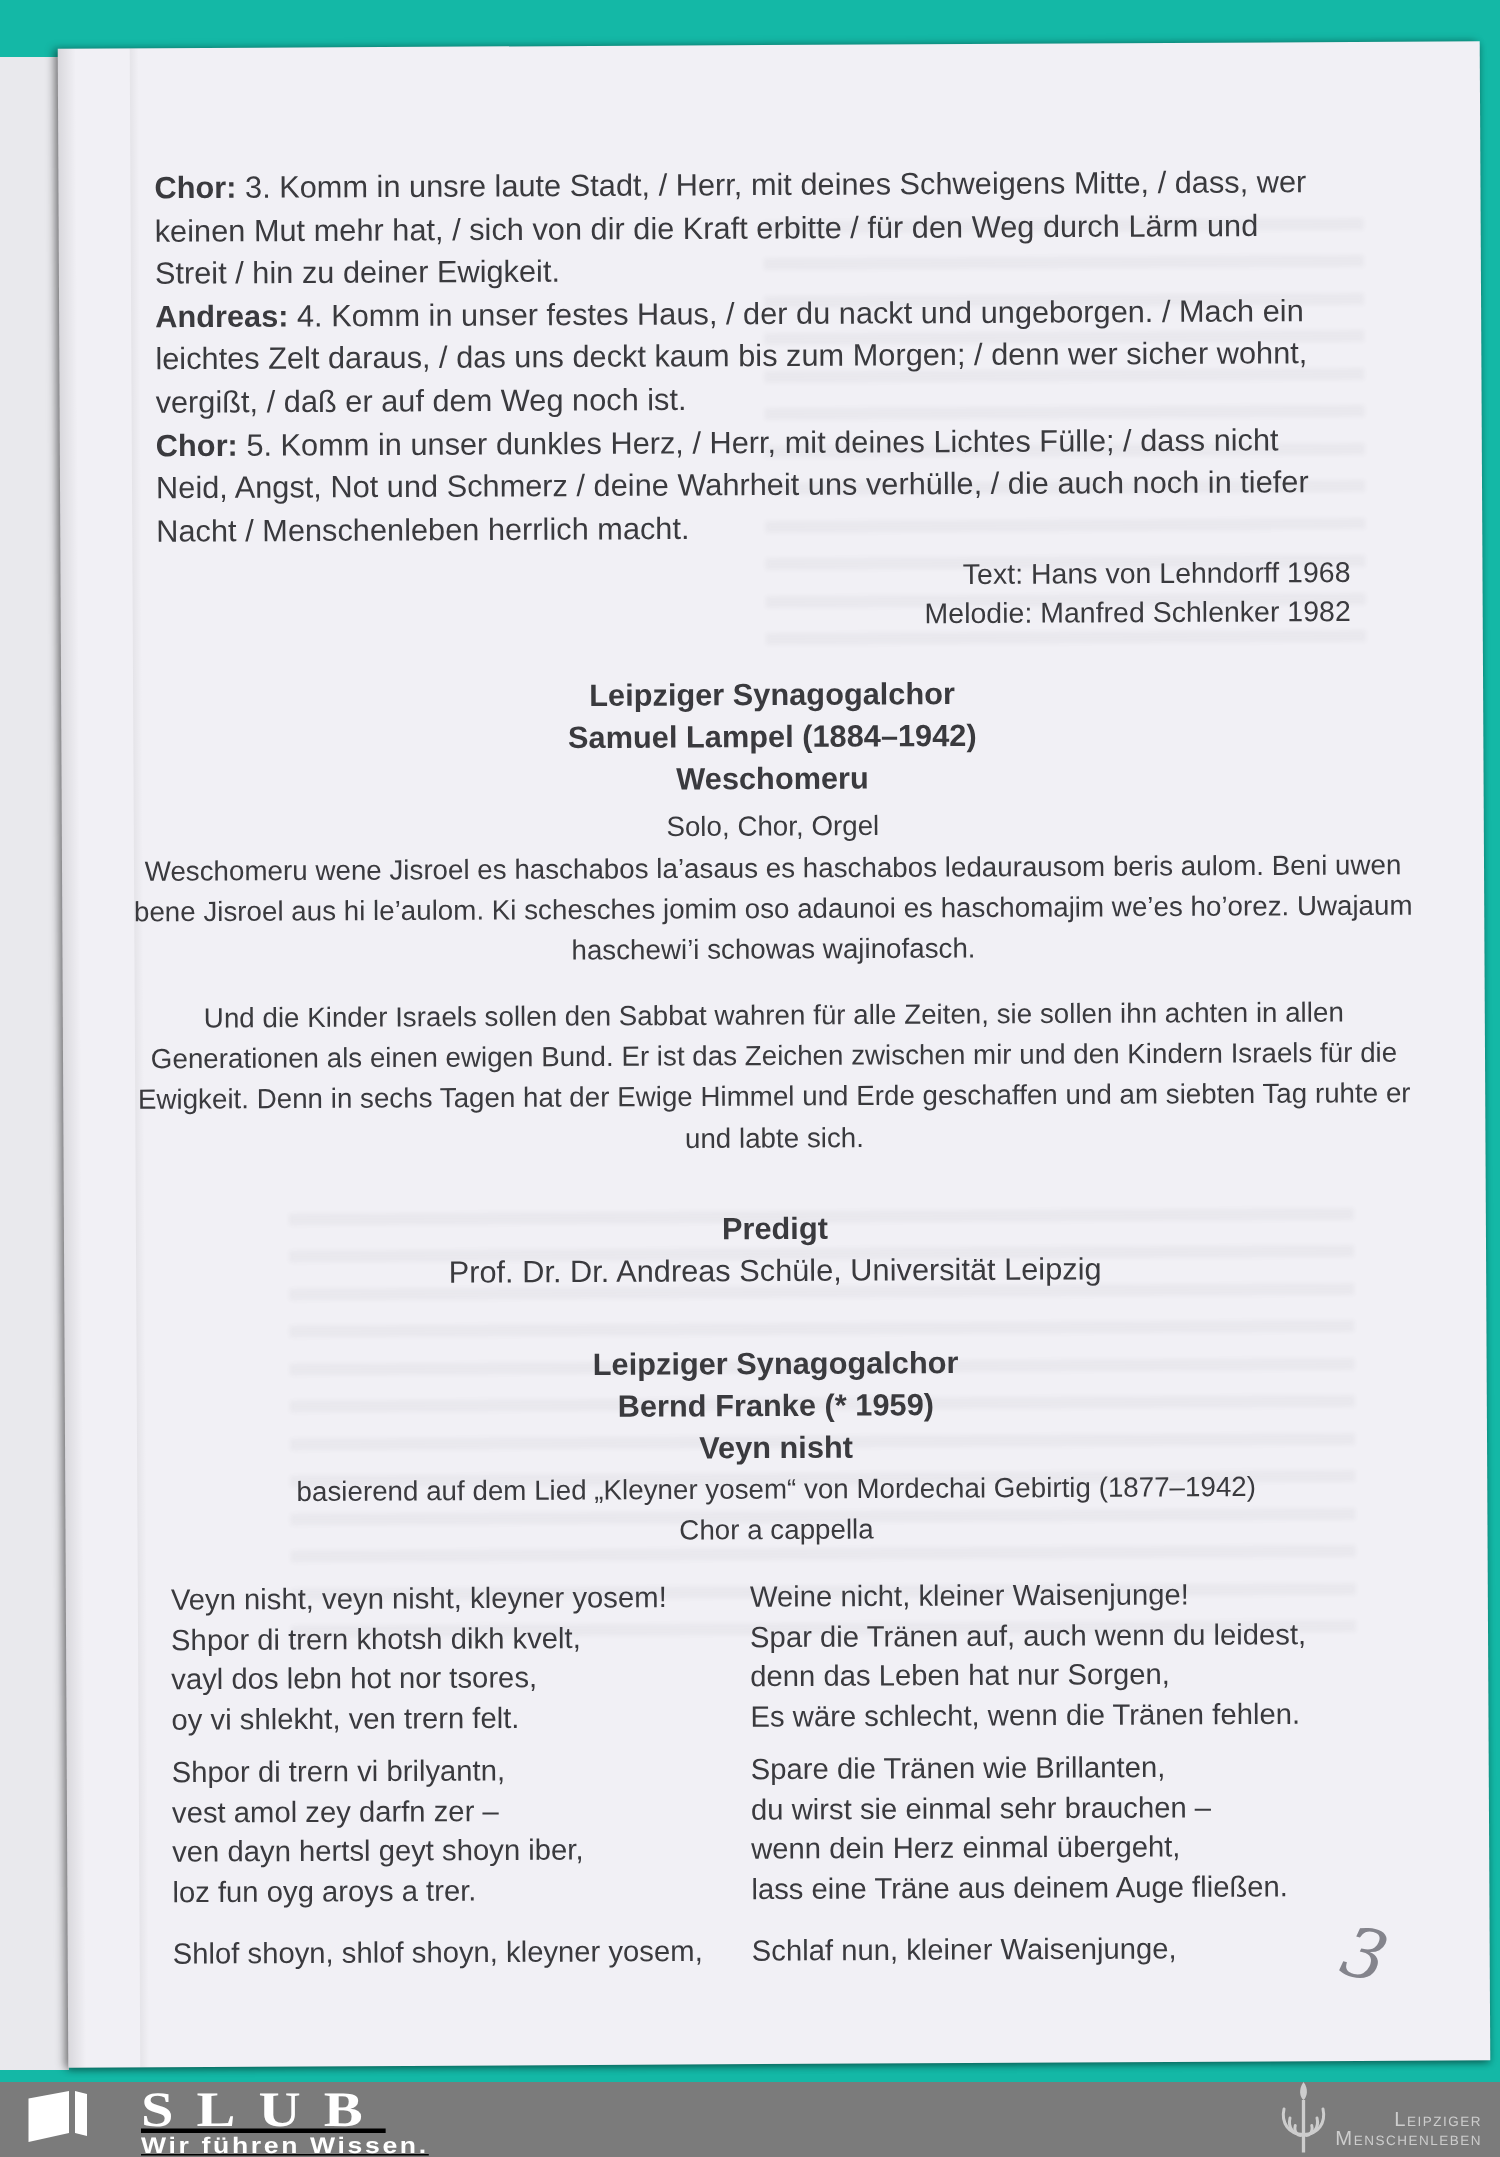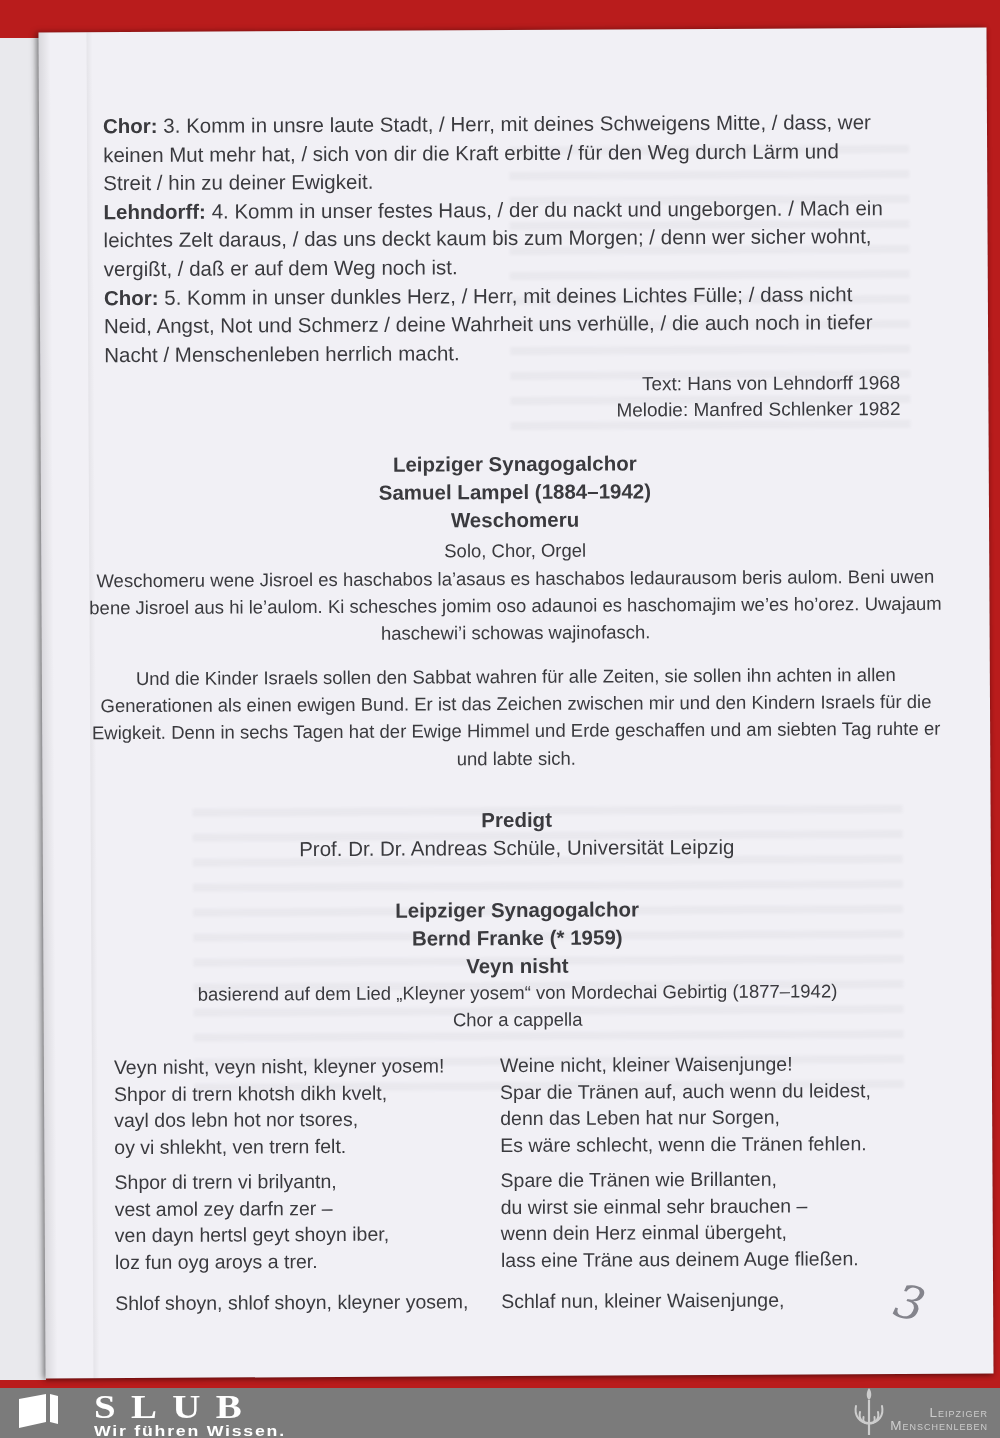--- a/index.html
+++ b/index.html
@@ -1,18 +1,18 @@
 <!DOCTYPE html>
 <html><head>
 <meta charset="utf-8">
 <style>
   html,body{margin:0;padding:0;}
   body{width:1000px;height:1438px;overflow:hidden;background:#191919;
        font-family:"Liberation Sans","DejaVu Sans",sans-serif;}
-  .scan{position:relative;width:1000px;height:1438px;background:#b91c1c;}
+  .scan{position:relative;width:1000px;height:1438px;background:#14b8a6;}
 
   
   .under-page{position:absolute;left:0;top:38px;width:46px;height:1342px;
               background:#e9e9ed;}
 
   
   .page{position:absolute;left:42px;top:30px;width:948px;height:1346px;
         background:#f1f0f5;transform:rotate(-0.3deg);
         box-shadow:-3px 0 6px rgba(0,0,0,.35), 0 2px 5px rgba(0,0,0,.3);
         color:#3a3a3e;}
@@ -52,21 +52,21 @@
   .s1{margin-bottom:9px;} .s2{margin-bottom:15px;}
 
   .handwritten{position:absolute;left:850px;top:1248px;
                font-family:"DejaVu Serif",serif;font-style:italic;
                font-size:46px;color:#84848c;transform:rotate(14deg);
                font-weight:400;}
 
   
   .footer{position:absolute;left:0;bottom:0;width:1000px;height:50px;
           background:#7b7b7b;z-index:6;}
-  .slub{position:absolute;left:18px;top:4px;display:flex;align-items:flex-start;}
+  .slub{position:absolute;left:18px;top:4px;display:flex;align-items:flex-start;text-decoration:underline;}
   .book-icon{margin-top:1px;}
   .slub-text{margin-left:28px;transform:scaleX(1.18);transform-origin:left top;color:#fff;}
   .slub-word{font-family:"Liberation Serif","DejaVu Serif",serif;font-weight:700;
              font-size:33px;line-height:30px;letter-spacing:13px;}
   .slub-tag{font-weight:700;font-size:15px;line-height:15px;letter-spacing:1.5px;margin-top:1px;}
   .choir{position:absolute;right:12px;top:0;height:50px;display:flex;align-items:center;}
   .menorah-wrap{position:relative;top:1px;}
   .choir-text{color:#cdcdcd;text-align:right;font-variant:small-caps;
               font-size:13.5px;line-height:13px;letter-spacing:1px;margin-left:2px;
               position:relative;top:6px;}
@@ -81,21 +81,21 @@
   <div class="page">
     <div class="edge-shade"></div>
     <div class="crease"></div>
     <div class="ghost g1"></div>
     <div class="ghost g2"></div>
 
     <div class="hymn">
       <p><b>Chor:</b><span class="pl"> 3. Komm in unsre laute Stadt, / Herr, mit deines Schweigens Mitte, / dass, wer
 keinen Mut mehr hat, / sich von dir die Kraft erbitte / für den Weg durch Lärm und
 Streit / hin zu deiner Ewigkeit.</span></p>
-      <p><b>Lehndorff:</b><span class="pl"> 4. Komm in unser festes Haus, / der du nackt und ungeborgen. / Mach ein
+      <p><b>Andreas:</b><span class="pl"> 4. Komm in unser festes Haus, / der du nackt und ungeborgen. / Mach ein
 leichtes Zelt daraus, / das uns deckt kaum bis zum Morgen; / denn wer sicher wohnt,
 vergißt, / daß er auf dem Weg noch ist.</span></p>
       <p><b>Chor:</b><span class="pl"> 5. Komm in unser dunkles Herz, / Herr, mit deines Lichtes Fülle; / dass nicht
 Neid, Angst, Not und Schmerz / deine Wahrheit uns verhülle, / die auch noch in tiefer
 Nacht / Menschenleben herrlich macht.</span></p>
     </div>
 
     <div class="credits">
       <div>Text: Hans von Lehndorff 1968</div>
       <div>Melodie: Manfred Schlenker 1982</div>

